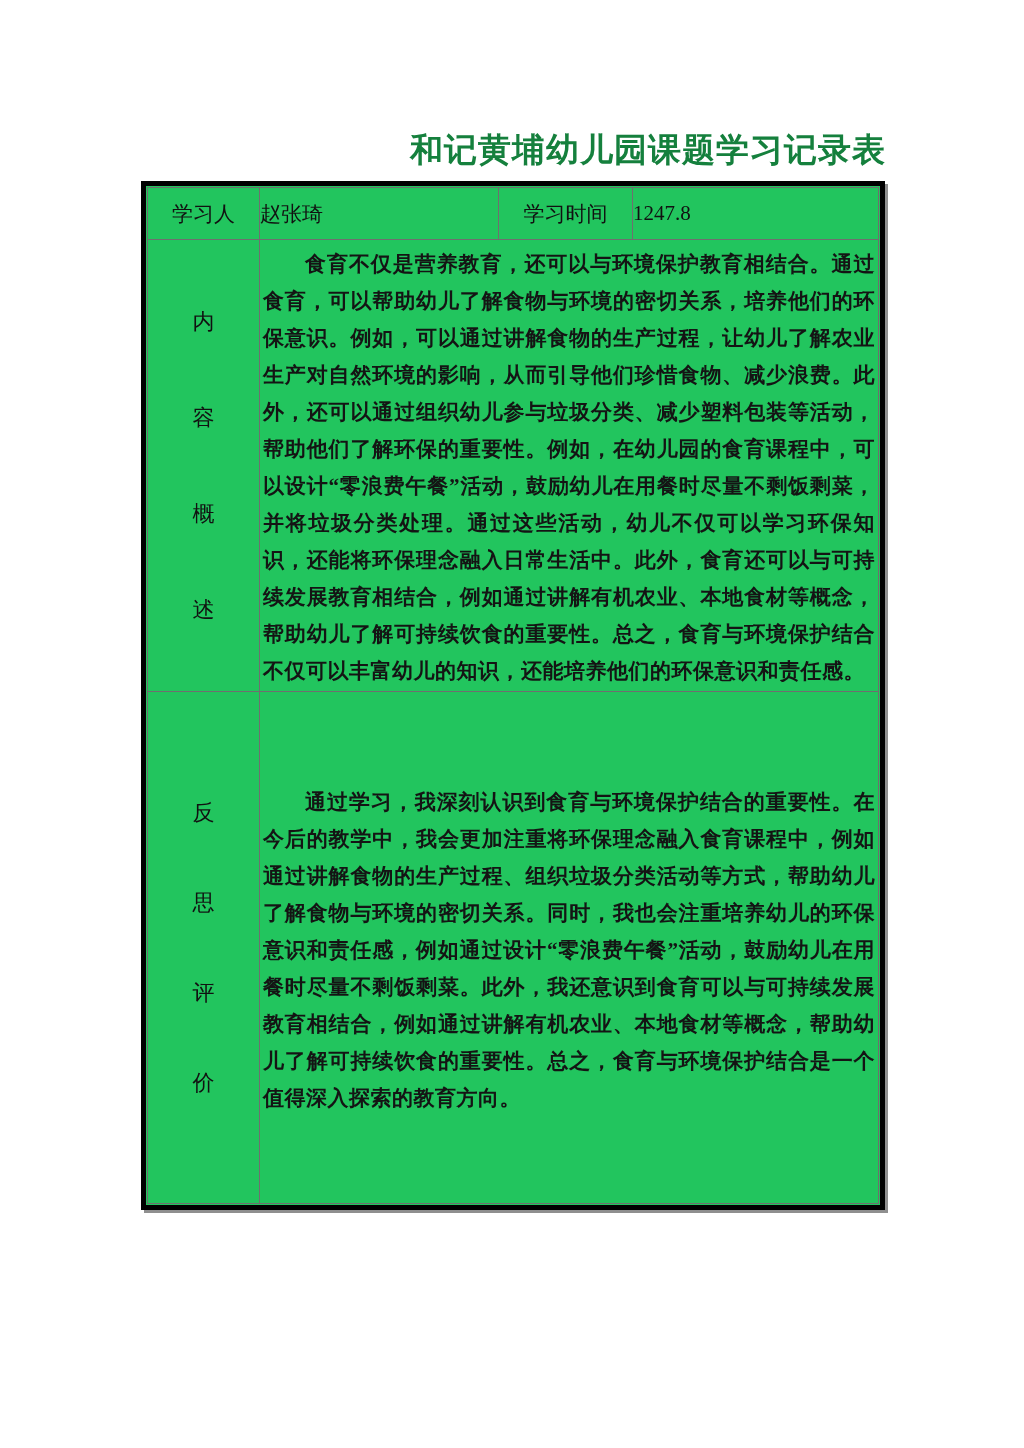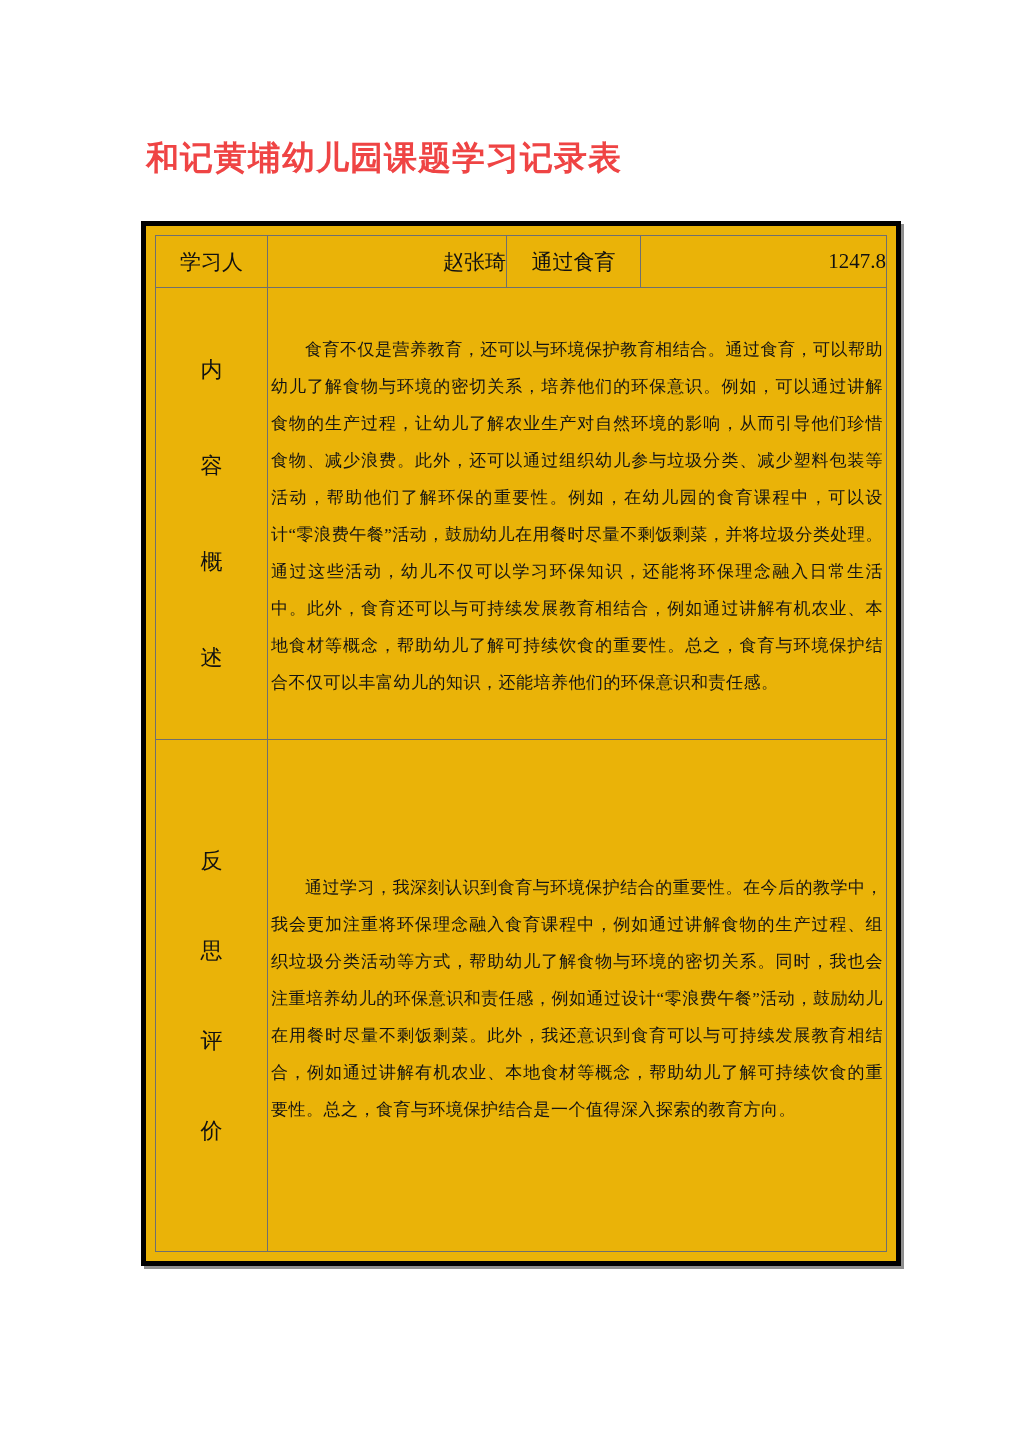--- a/index.html
+++ b/index.html
@@ -8,40 +8,39 @@
   }
   body {
     width: 1024px;
     height: 1448px;
     position: relative;
     font-family: "Liberation Serif", "DejaVu Serif", serif;
     color: #1a1a1a;
   }
   .doc-title {
     position: absolute;
-    top: 136px;
+    top: 128px;
     left: 146px;
     width: 740px;
-    text-align: left;
+    text-align: right;
     font-family: "Liberation Sans", "DejaVu Sans", sans-serif;
     font-weight: bold;
     font-size: 33px;
     letter-spacing: 1px;
-    color: #ef4444;
+    color: #15803d;
     white-space: nowrap;
   }
   .record-table-outer {
     position: absolute;
     left: 141px;
     top: 181px;
     border: 5px solid #000;
-    padding: 9px;
-    background: #eab308;
+    padding: 1px;
+    background: #22c55e;
     box-shadow: 3px 3px 0 0 #8f8f8f;
-    margin-top: 40px;
   }
   table.record-table {
     border-collapse: collapse;
     table-layout: fixed;
     width: 731px;
   }
   table.record-table td {
     border: 1px solid #6f6f6f;
     vertical-align: middle;
     overflow: hidden;
@@ -50,21 +49,21 @@
   .row-content td { height: 452px; }
   .row-reflect td { height: 512px; }
 
   td.cell-label {
     text-align: center;
     font-size: 21px;
     color: #111;
     white-space: pre;
   }
   td.cell-value {
-    text-align: right;
+    text-align: left;
     font-size: 21px;
     color: #111;
   }
   td.cell-vlabel { vertical-align: middle; }
   .vlabel-stack {
     display: flex;
     flex-direction: column;
     align-items: center;
     justify-content: center;
     height: 100%;
@@ -72,46 +71,47 @@
     color: #111;
   }
   .vlabel-stack.gap-content { gap: 66px; }
   .vlabel-stack.gap-reflect { gap: 60px; }
 
   td.cell-text {
     vertical-align: top;
     padding: 5px 3px 0 3px;
   }
   .body-paragraph {
-    font-size: 17px;
+    font-size: 21px;
     line-height: 37px;
     text-align: justify;
     text-indent: 2em;
     color: #141414;
     letter-spacing: 0.5px;
+    font-weight: bold;
   }
 </style>
 </head>
 <body>
 
 <div class="doc-title">和记黄埔幼儿园课题学习记录表</div>
 
 <div class="record-table-outer">
   <table class="record-table">
     <colgroup>
       <col style="width:112px">
       <col style="width:239px">
       <col style="width:134px">
       <col style="width:246px">
     </colgroup>
     <tbody>
       <tr class="row-header">
         <td class="cell-label">学习人</td>
         <td class="cell-value">赵张琦</td>
-        <td class="cell-label">通过食育</td>
+        <td class="cell-label">学习时间</td>
         <td class="cell-value">1247.8</td>
       </tr>
       <tr class="row-content">
         <td class="cell-vlabel">
           <div class="vlabel-stack gap-content">
             <span>内</span>
             <span>容</span>
             <span>概</span>
             <span>述</span>
           </div>

